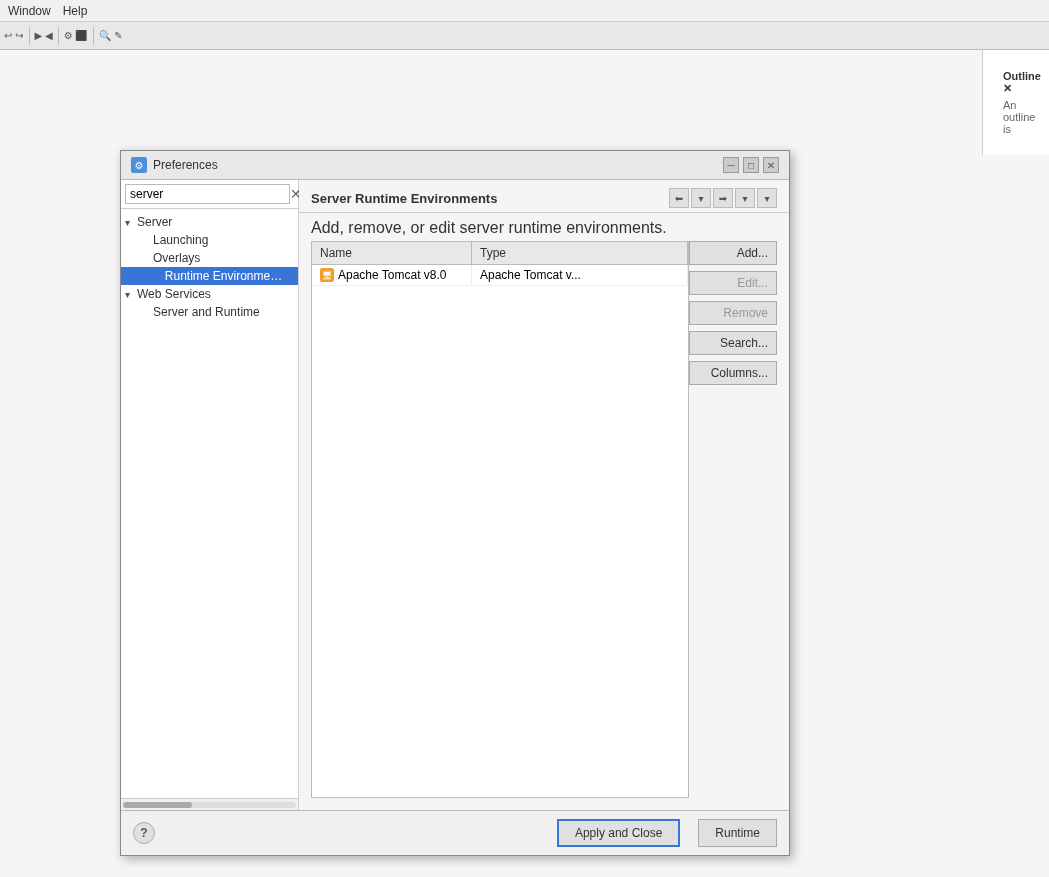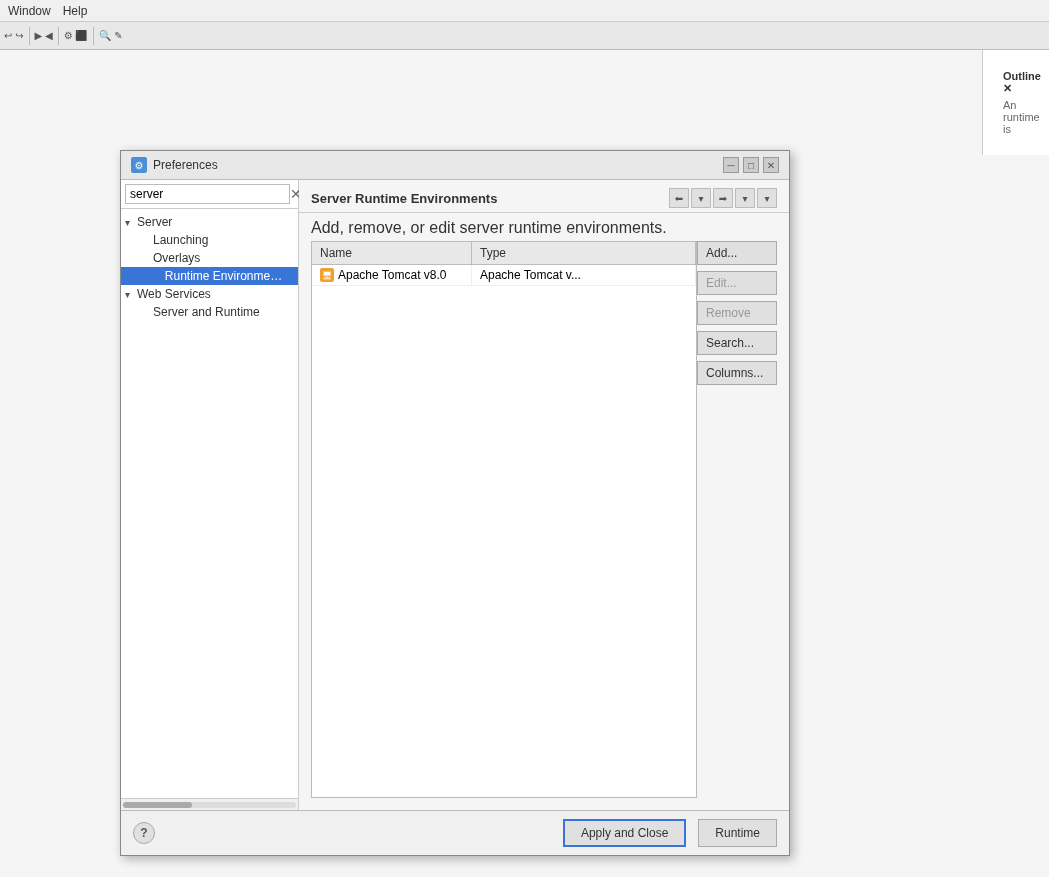--- a/index.html
+++ b/index.html
@@ -351,27 +351,27 @@
 
     
     .buttons-panel {
       display: flex;
       flex-direction: column;
       gap: 6px;
       padding-top: 0;
     }
 
     .action-btn {
-      width: 80px;
+      width: 88px;
       padding: 4px 8px;
       font-size: 12px;
       background: #e0e0e0;
       border: 1px solid #aaa;
       cursor: pointer;
-      text-align: left;
+      text-align: right;
       color: #333;
     }
 
     .action-btn:disabled,
     .action-btn.disabled {
       color: #999;
       cursor: default;
     }
 
     
@@ -394,21 +394,21 @@
       align-items: center;
       justify-content: center;
       font-size: 12px;
       font-weight: bold;
       color: #555;
       cursor: pointer;
     }
 
     .footer-right {
       display: flex;
-      gap: 12px;
+      gap: 18px;
     }
 
     .footer-btn {
       padding: 5px 16px;
       font-size: 12px;
       background: #e0e0e0;
       border: 1px solid #aaa;
       cursor: pointer;
       color: #333;
     }
@@ -443,21 +443,21 @@
       <span style="font-size:10px;color:#555;">⚙ ⬛</span>
       <div class="toolbar-sep"></div>
       <span style="font-size:10px;color:#555;">🔍 ✎</span>
     </div>
   </div>
 
   <div class="ide-content">
     <div style="font-size:11px;font-weight:bold;color:#333;display:flex;justify-content:space-between;">
       <span>Outline ✕</span>
     </div>
-    <div style="font-size:11px;color:#666;margin-top:4px;">An runtime is</div>
+    <div style="font-size:11px;color:#666;margin-top:4px;">An outline is</div>
   </div>
 </div>
 
 <div class="dialog">
 
   <div class="dialog-titlebar">
     <div class="dialog-title-left">
       <div class="dialog-title-icon">
         <span>⚙</span>
       </div>

